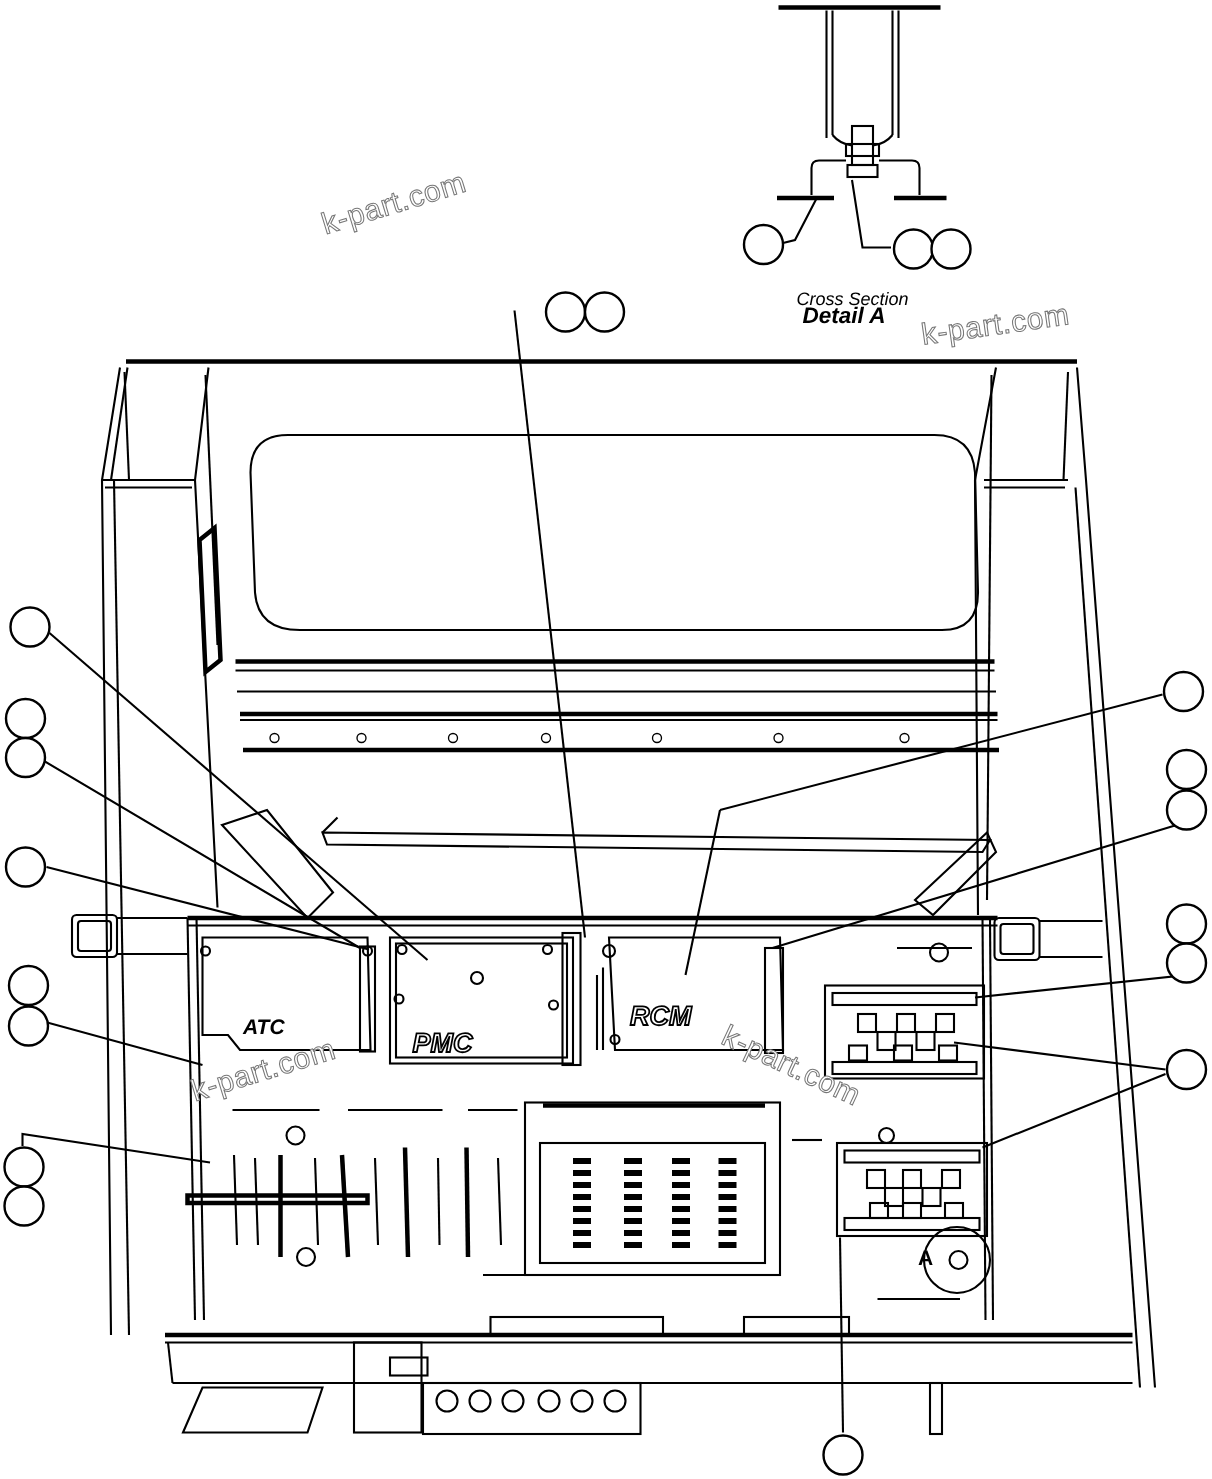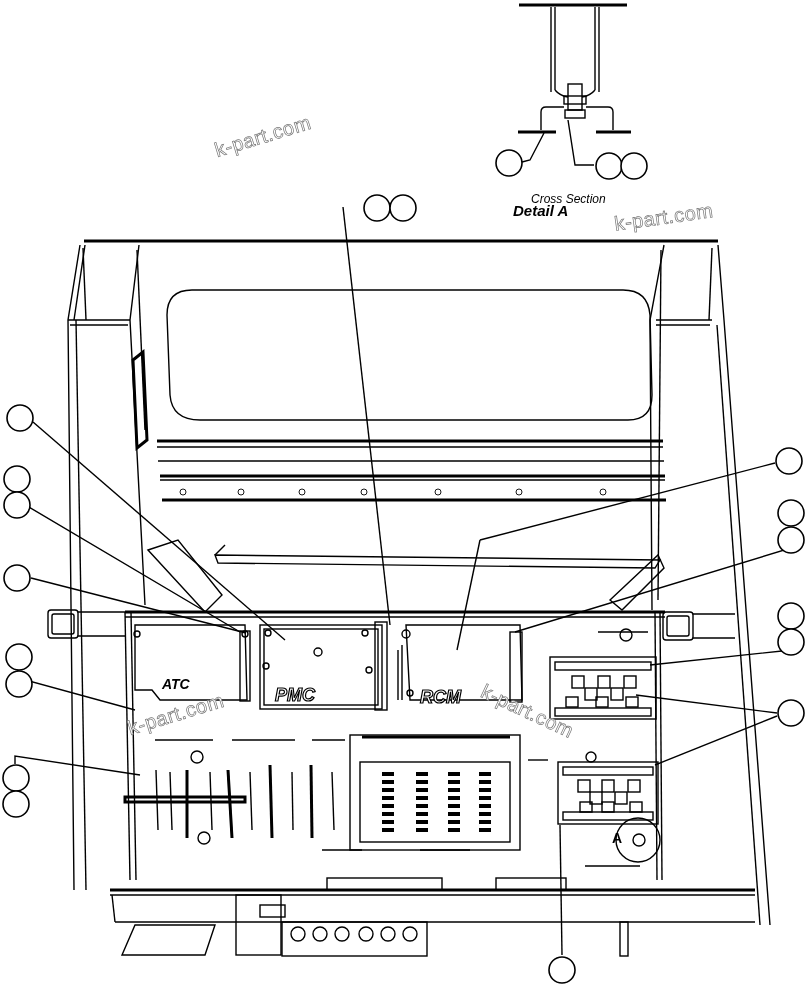--- a/index.html
+++ b/index.html
@@ -295,23 +295,23 @@
     <circle class="bub" cx="791" cy="513" r="13"></circle>
     <circle class="bub" cx="791" cy="540" r="13"></circle>
     <circle class="bub" cx="791" cy="616" r="13"></circle>
     <circle class="bub" cx="791" cy="642" r="13"></circle>
     <circle class="bub" cx="791" cy="713" r="13"></circle>
     <circle class="bub" cx="562" cy="970" r="13"></circle>
   </g>
 </svg>
 
 <div class="lbl-section" style="left:531px; top:192px;">Cross Section</div>
-<div class="lbl-detail" style="left:513px; top:202px;">Detail A</div>
+<div class="lbl-detail" style="left:535px; top:202px;">Detail A</div>
 <div class="detail-marker" style="left:612px; top:830px;">A</div>
 
 <div class="module-label" style="left:162px; top:676px; font-size:14px; color:#000; -webkit-text-stroke:0;">ATC</div>
 <div class="module-label" style="left:275px; top:685px; font-size:18px;">PMC</div>
-<div class="module-label" style="left:420px; top:667px; font-size:18px;margin-top:20px;">RCM</div>
+<div class="module-label" style="left:420px; top:667px; font-size:18px;">RCM</div>
 
 <div class="wm" style="left:212px; top:140px; transform:rotate(-17deg);">k-part.com</div>
 <div class="wm" style="left:613px; top:213px; transform:rotate(-8deg);">k-part.com</div>
 <div class="wm" style="left:125px; top:718px; transform:rotate(-17deg);">k-part.com</div>
 <div class="wm" style="left:487px; top:680px; transform:rotate(25deg);">k-part.com</div>
 
 </body></html>

